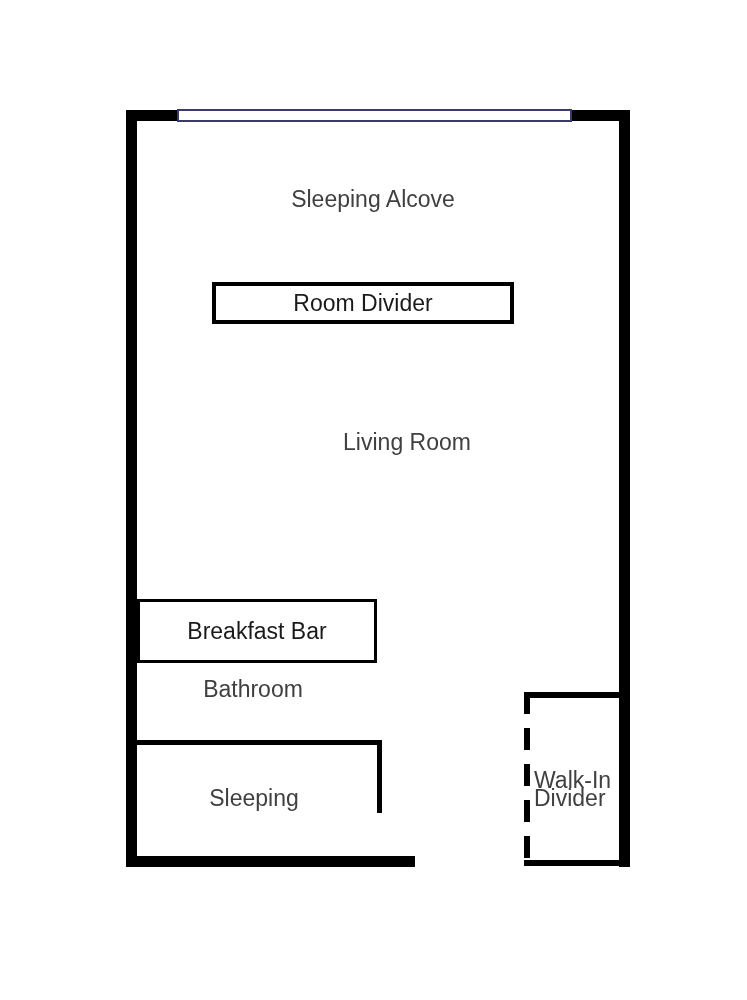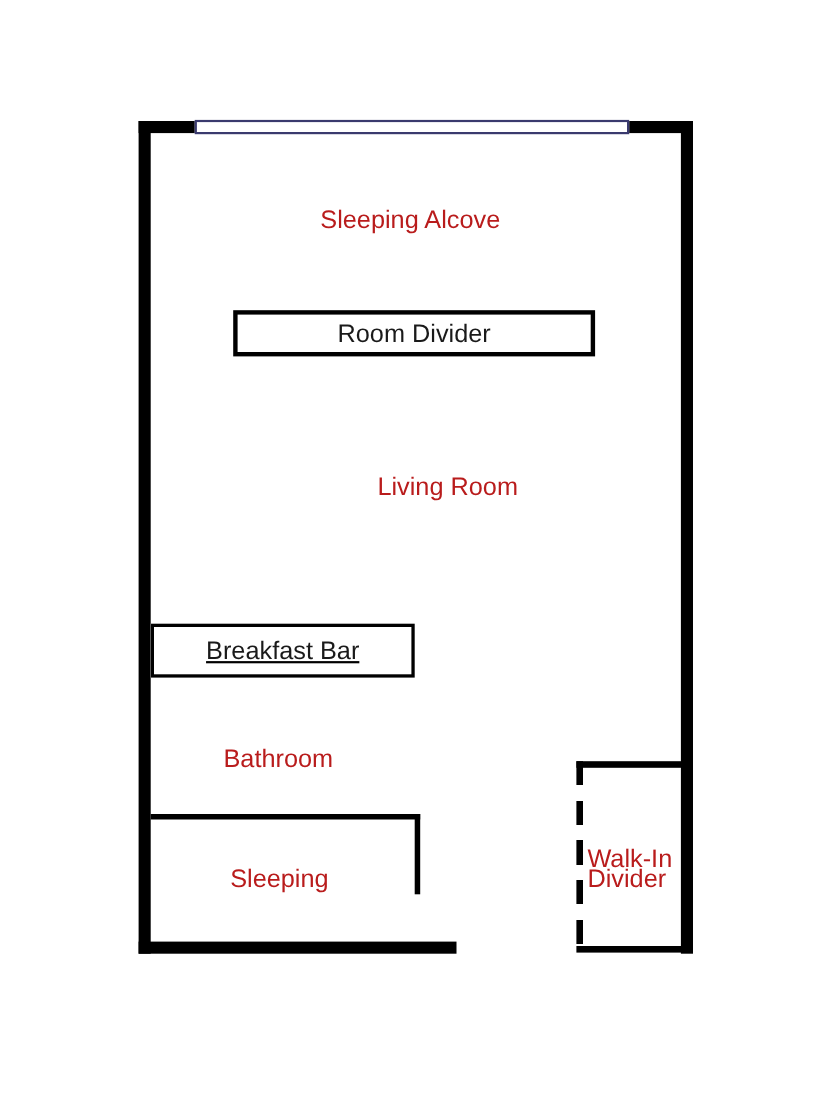--- a/index.html
+++ b/index.html
@@ -20,21 +20,21 @@
   .wall {
     position: absolute;
     background: #000000;
   }
   .thin-wall {
     position: absolute;
     background: #000000;
   }
   .label {
     position: absolute;
-    color: #b91c1c;
+    color: #404040;
     font-family: "Liberation Sans", sans-serif;
     font-size: 23px;
     font-weight: 400;
     white-space: nowrap;
     line-height: 1;
   }
   .label-center {
     text-align: center;
     transform: translateX(-50%);
   }
@@ -81,25 +81,25 @@
 
   <div class="thin-wall" style="left:377px; top:740px; width:5px; height:73px;"></div>
 
   <div class="thin-wall" style="left:524px; top:692px; width:100px; height:6px;"></div>
 
   <div class="thin-wall" style="left:524px; top:860px; width:100px; height:6px;"></div>
 
   <div class="dashed-wall" style="left:524px; top:692px; width:6px; height:174px;
               background:repeating-linear-gradient(to bottom, #000000 0px, #000000 22px, transparent 22px, transparent 36px);"></div>
 
-  <div class="feature-box" style="left:212px; top:282px; width:329px; height:42px;">
+  <div class="feature-box" style="left:212px; top:282px; width:302px; height:42px;">
     <span class="label-inner">Room Divider</span>
   </div>
 
-  <div class="feature-box" style="left:137px; top:567px; width:240px; height:49px; border-width:3px;text-decoration:underline;">
+  <div class="feature-box" style="left:137px; top:599px; width:240px; height:64px; border-width:3px;">
     <span class="label-inner">Breakfast Bar</span>
   </div>
 
   <div class="label label-center" style="left:373px; top:188px;">Sleeping Alcove</div>
 
   <div class="label label-center" style="left:373px; top:431px;margin-left:34px;">Living Room</div>
 
   <div class="label label-center" style="left:253px; top:678px;">Bathroom</div>
 
   <div class="label label-center" style="left:254px; top:787px;">Sleeping</div>

